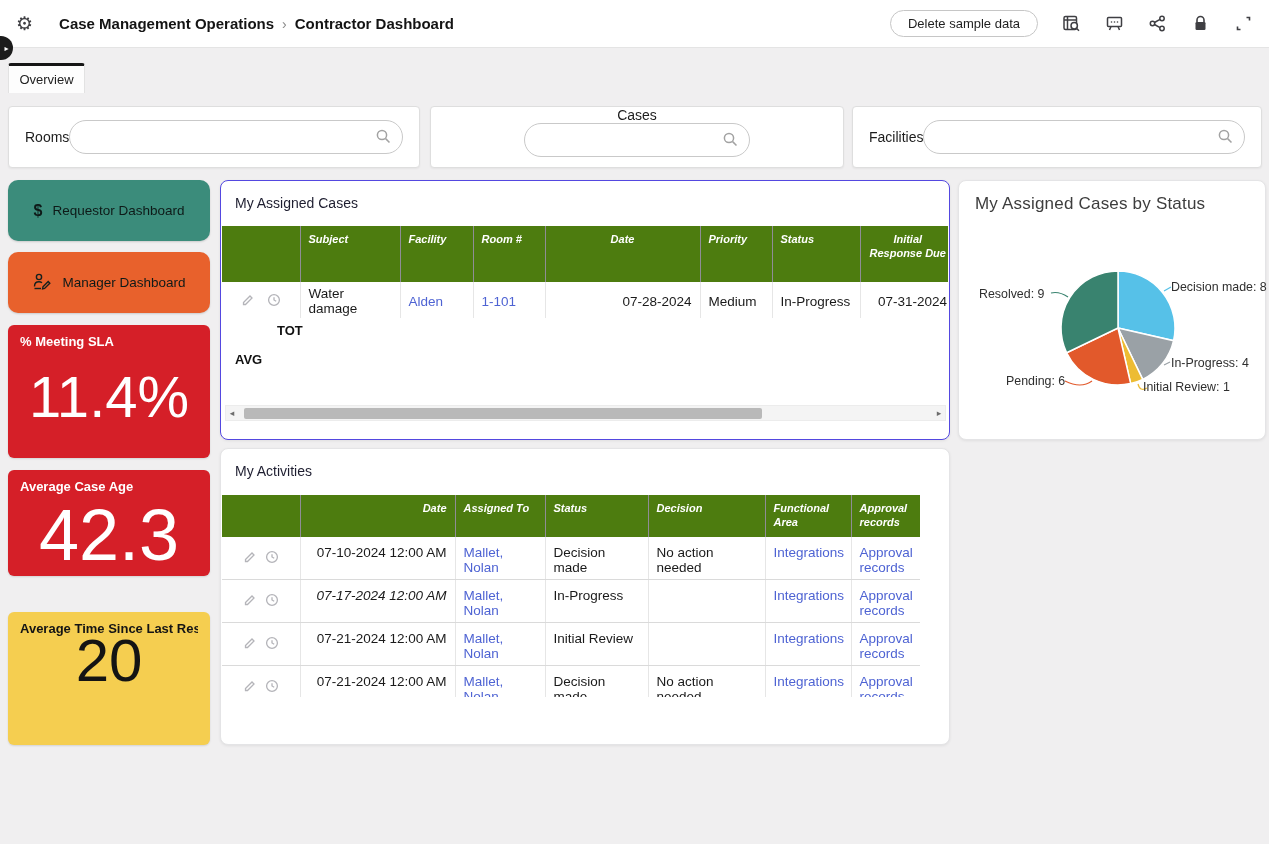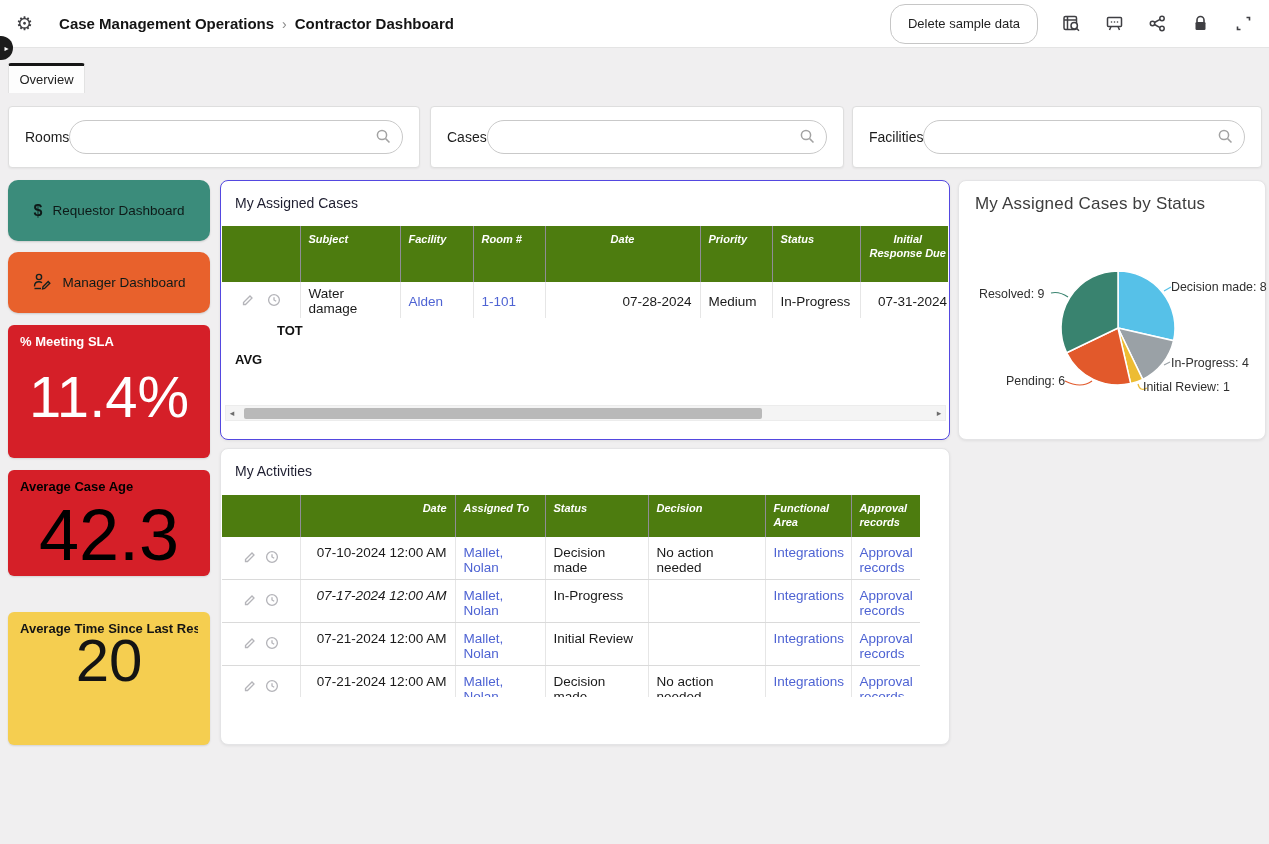--- a/index.html
+++ b/index.html
@@ -5,21 +5,21 @@
   * { margin:0; padding:0; box-sizing:border-box; }
   html,body { width:1269px; height:844px; }
   body { position:relative; background:#f0eff0; font-family:"Liberation Sans", sans-serif; color:#1a1a1a; overflow:hidden; }
 
   
   .app-header { position:absolute; left:0; top:0; width:1269px; height:48px; background:#fff; border-bottom:1px solid #e4e4e4; display:flex; align-items:center; padding:0 16px; }
   .gear { font-size:19px; color:#3f3f43; cursor:pointer; }
   .crumbs { display:flex; align-items:center; gap:8px; margin-left:26px; font-size:15px; font-weight:bold; color:#141414; }
   .crumb-sep { color:#8a8a8a; font-size:14px; font-weight:normal; }
   .hdr-right { margin-left:auto; display:flex; align-items:center; gap:24px; }
-  .pill-btn { border:1px solid #c6c6c6; background:#fff; border-radius:15px; height:40px; padding:0 17px; font-size:13px; color:#1f1f1f; font-family:inherit; cursor:pointer; }
+  .pill-btn { border:1px solid #c6c6c6; background:#fff; border-radius:15px; height:27px; padding:0 17px; font-size:13px; color:#1f1f1f; font-family:inherit; cursor:pointer; }
   .hicon { width:19px; height:19px; display:block; cursor:pointer; }
   .hicon svg { display:block; }
 
   
   .notch { position:absolute; left:0; top:36px; width:13px; height:24px; background:#1c1c1c; border-radius:0 12px 12px 0; color:#fff; font-size:8px; display:flex; align-items:center; justify-content:center; cursor:pointer; z-index:5; }
 
   
   .tab { position:absolute; left:8px; top:63px; width:77px; height:30px; background:#fdfdfd; border-top:3px solid #161616; border-left:1px solid #e2e2e2; border-right:1px solid #e2e2e2; border-radius:3px 3px 0 0; font-size:13px; color:#222; display:flex; align-items:center; justify-content:center; cursor:pointer; }
 
   
@@ -130,21 +130,21 @@
 <div class="filter-card" style="left:8px; width:412px;">
   <span class="flabel">Rooms</span>
   <span class="search-wrap">
     <input type="text" value="" style="">
     <svg class="mag" width="17" height="17" viewBox="0 0 17 17" fill="none" stroke="#a2a2a2" stroke-width="1.5">
         <circle cx="7" cy="7" r="4.6"></circle>
         <line x1="10.6" y1="10.6" x2="14.5" y2="14.5"></line>
       </svg>
   </span>
 </div>
-<div class="filter-card" style="left:430px; width:414px;">
+<div class="filter-card" style="left:430px; width:414px;flex-direction:column;">
   <span class="flabel">Cases</span>
   <span class="search-wrap">
     <input type="text" value="" style="">
     <svg class="mag" width="17" height="17" viewBox="0 0 17 17" fill="none" stroke="#a2a2a2" stroke-width="1.5">
         <circle cx="7" cy="7" r="4.6"></circle>
         <line x1="10.6" y1="10.6" x2="14.5" y2="14.5"></line>
       </svg>
   </span>
 </div>
 <div class="filter-card" style="left:852px; width:410px;">
@@ -171,21 +171,21 @@
       <line x1="2.5" y1="16.5" x2="9" y2="16.5"></line>
     </svg>
   </span>
   <span>Manager Dashboard</span>
 </div>
 
 <div class="kpi" style="top:325px; height:133px; background:#d51f28; color:#fff;">
   <div class="klabel">% Meeting SLA</div>
   <div class="kvalue" style="font-size:58px; margin-top:18px;">11.4%</div>
 </div>
-<div class="kpi" style="top:470px; height:106px; background:#d51f28; color:#000000;">
+<div class="kpi" style="top:470px; height:106px; background:#d51f28; color:#ffffff;">
   <div class="klabel">Average Case Age</div>
   <div class="kvalue" style="font-size:72px; margin-top:4px;">42.3</div>
 </div>
 <div class="kpi" style="top:612px; height:133px; background:#f5ce50; color:#141414;">
   <div class="klabel">Average Time Since Last Resp...</div>
   <div class="kvalue" style="font-size:60px; margin-top:-6px;">20</div>
 </div>
 
 <div class="card" style="left:220px; top:180px; width:730px; height:260px; border:1.5px solid #5348e0;">
   <div class="card-title">My Assigned Cases</div>

